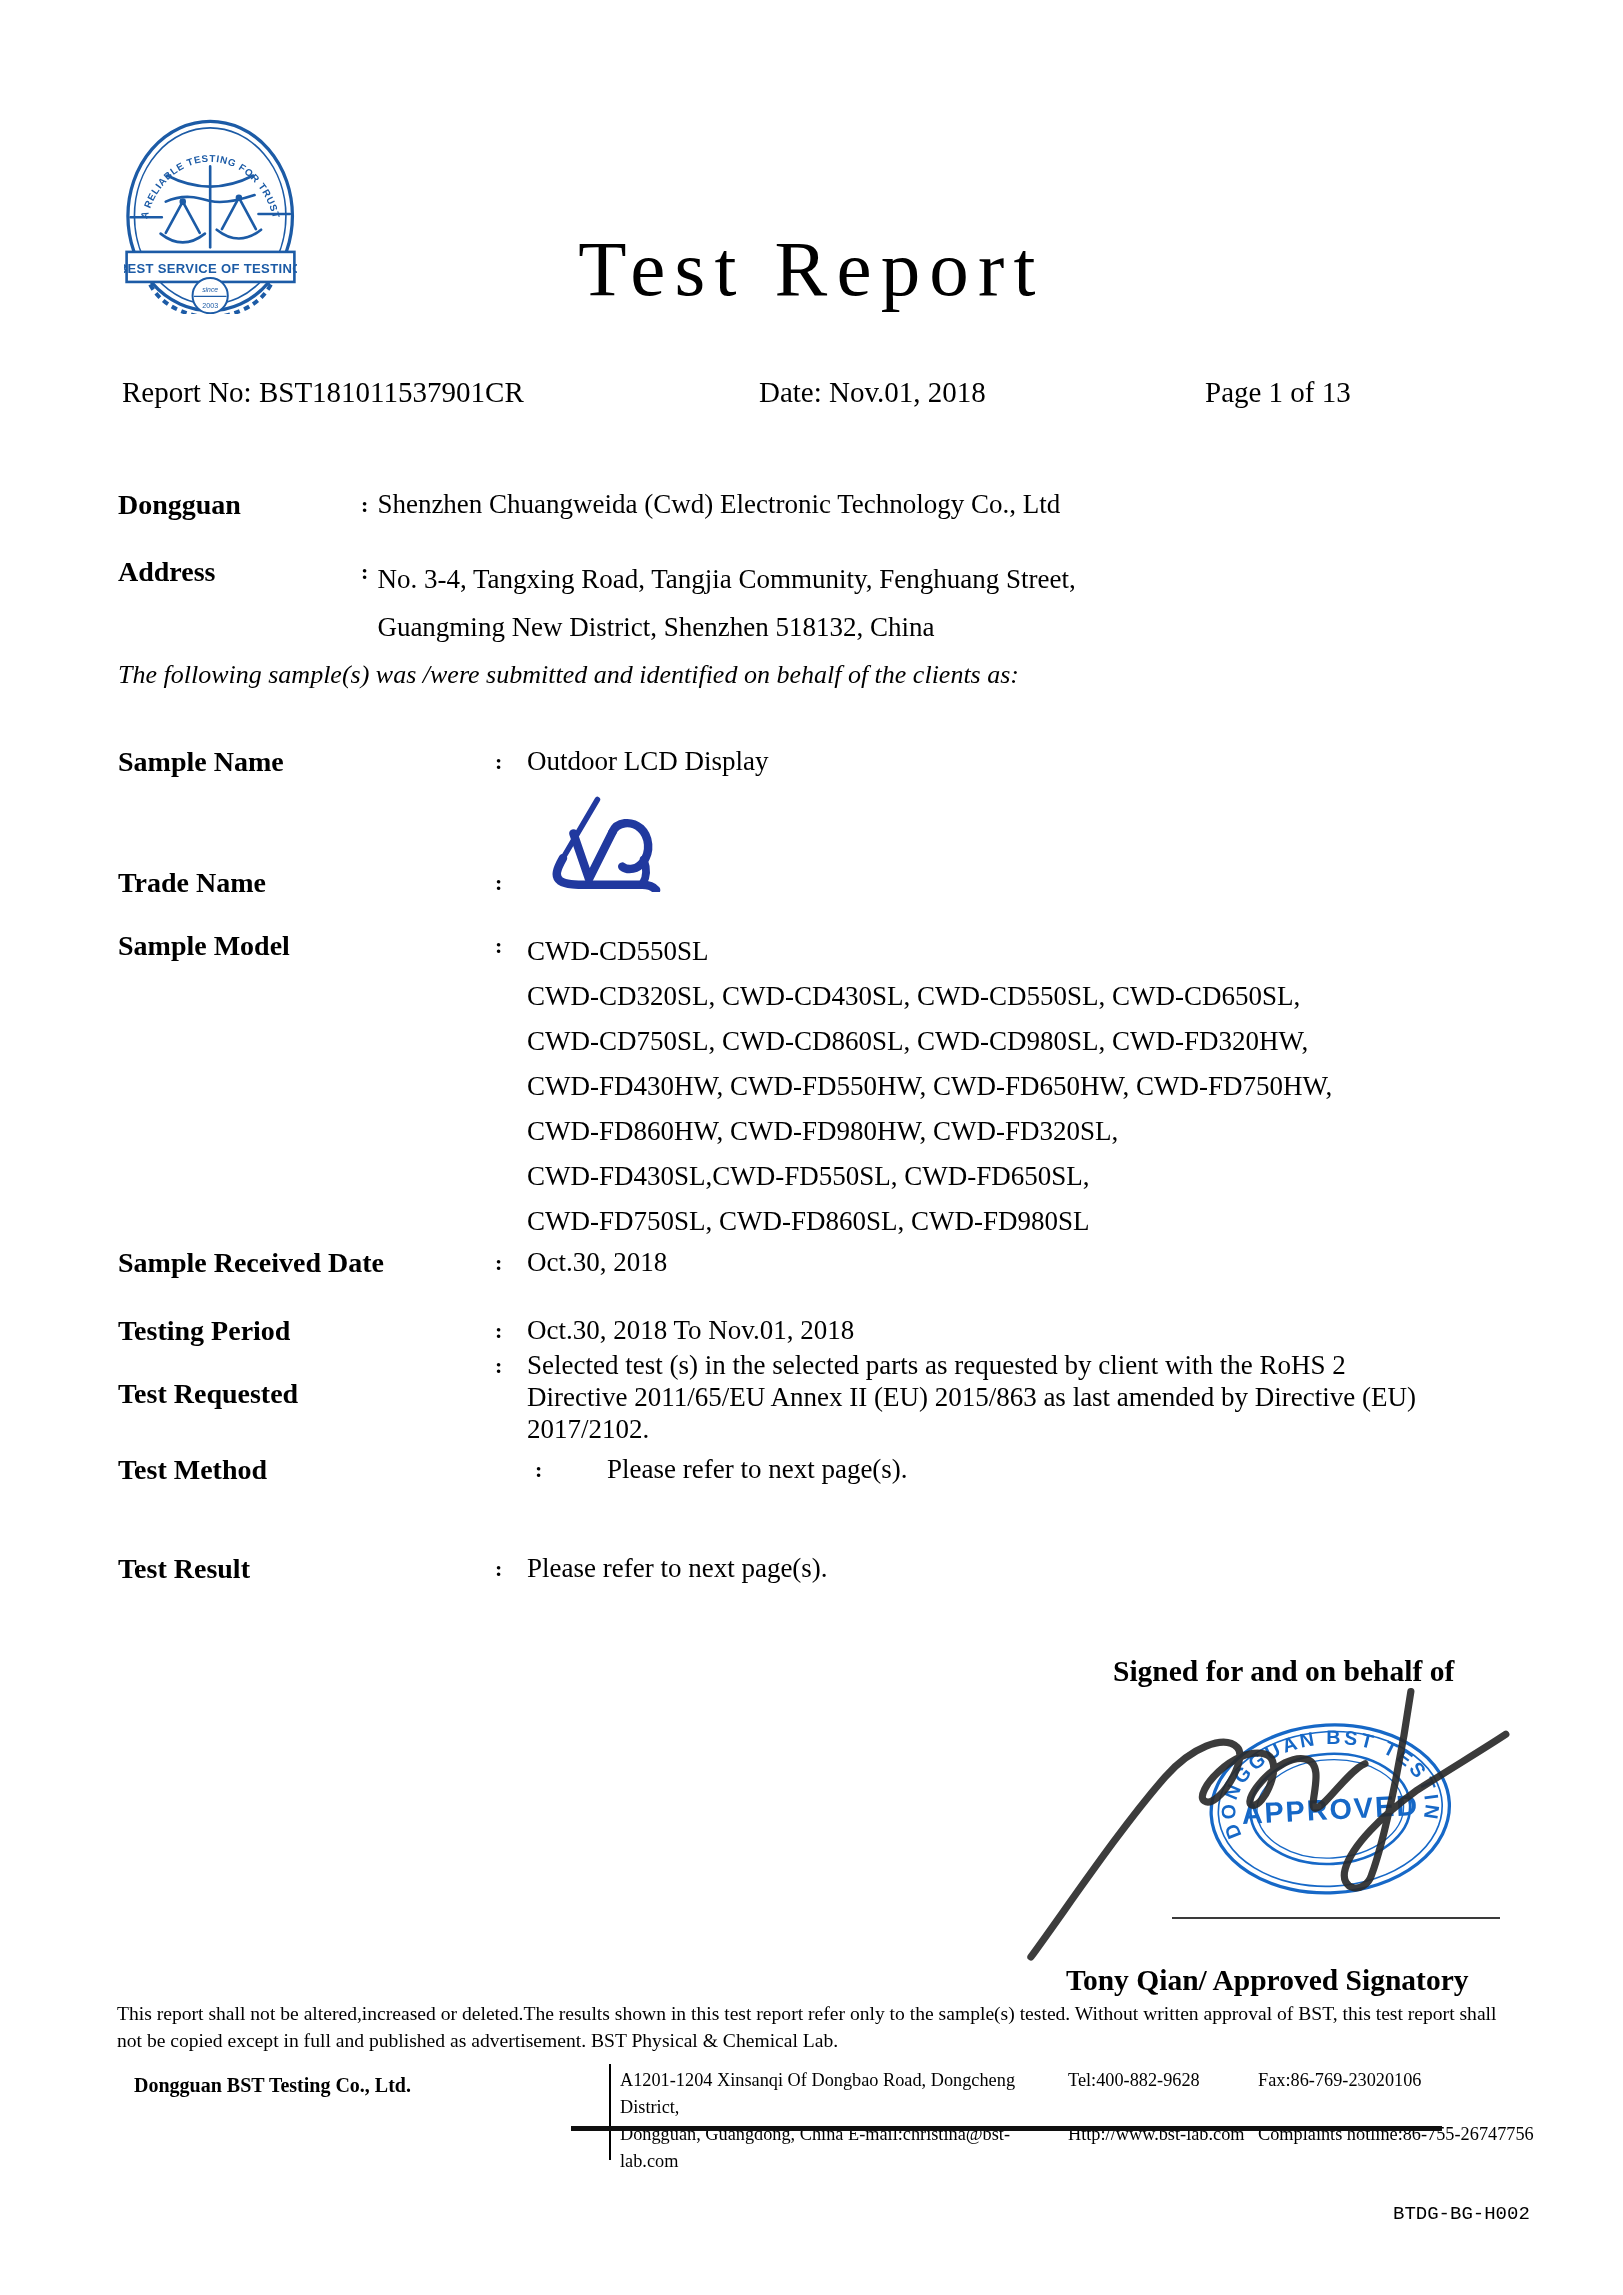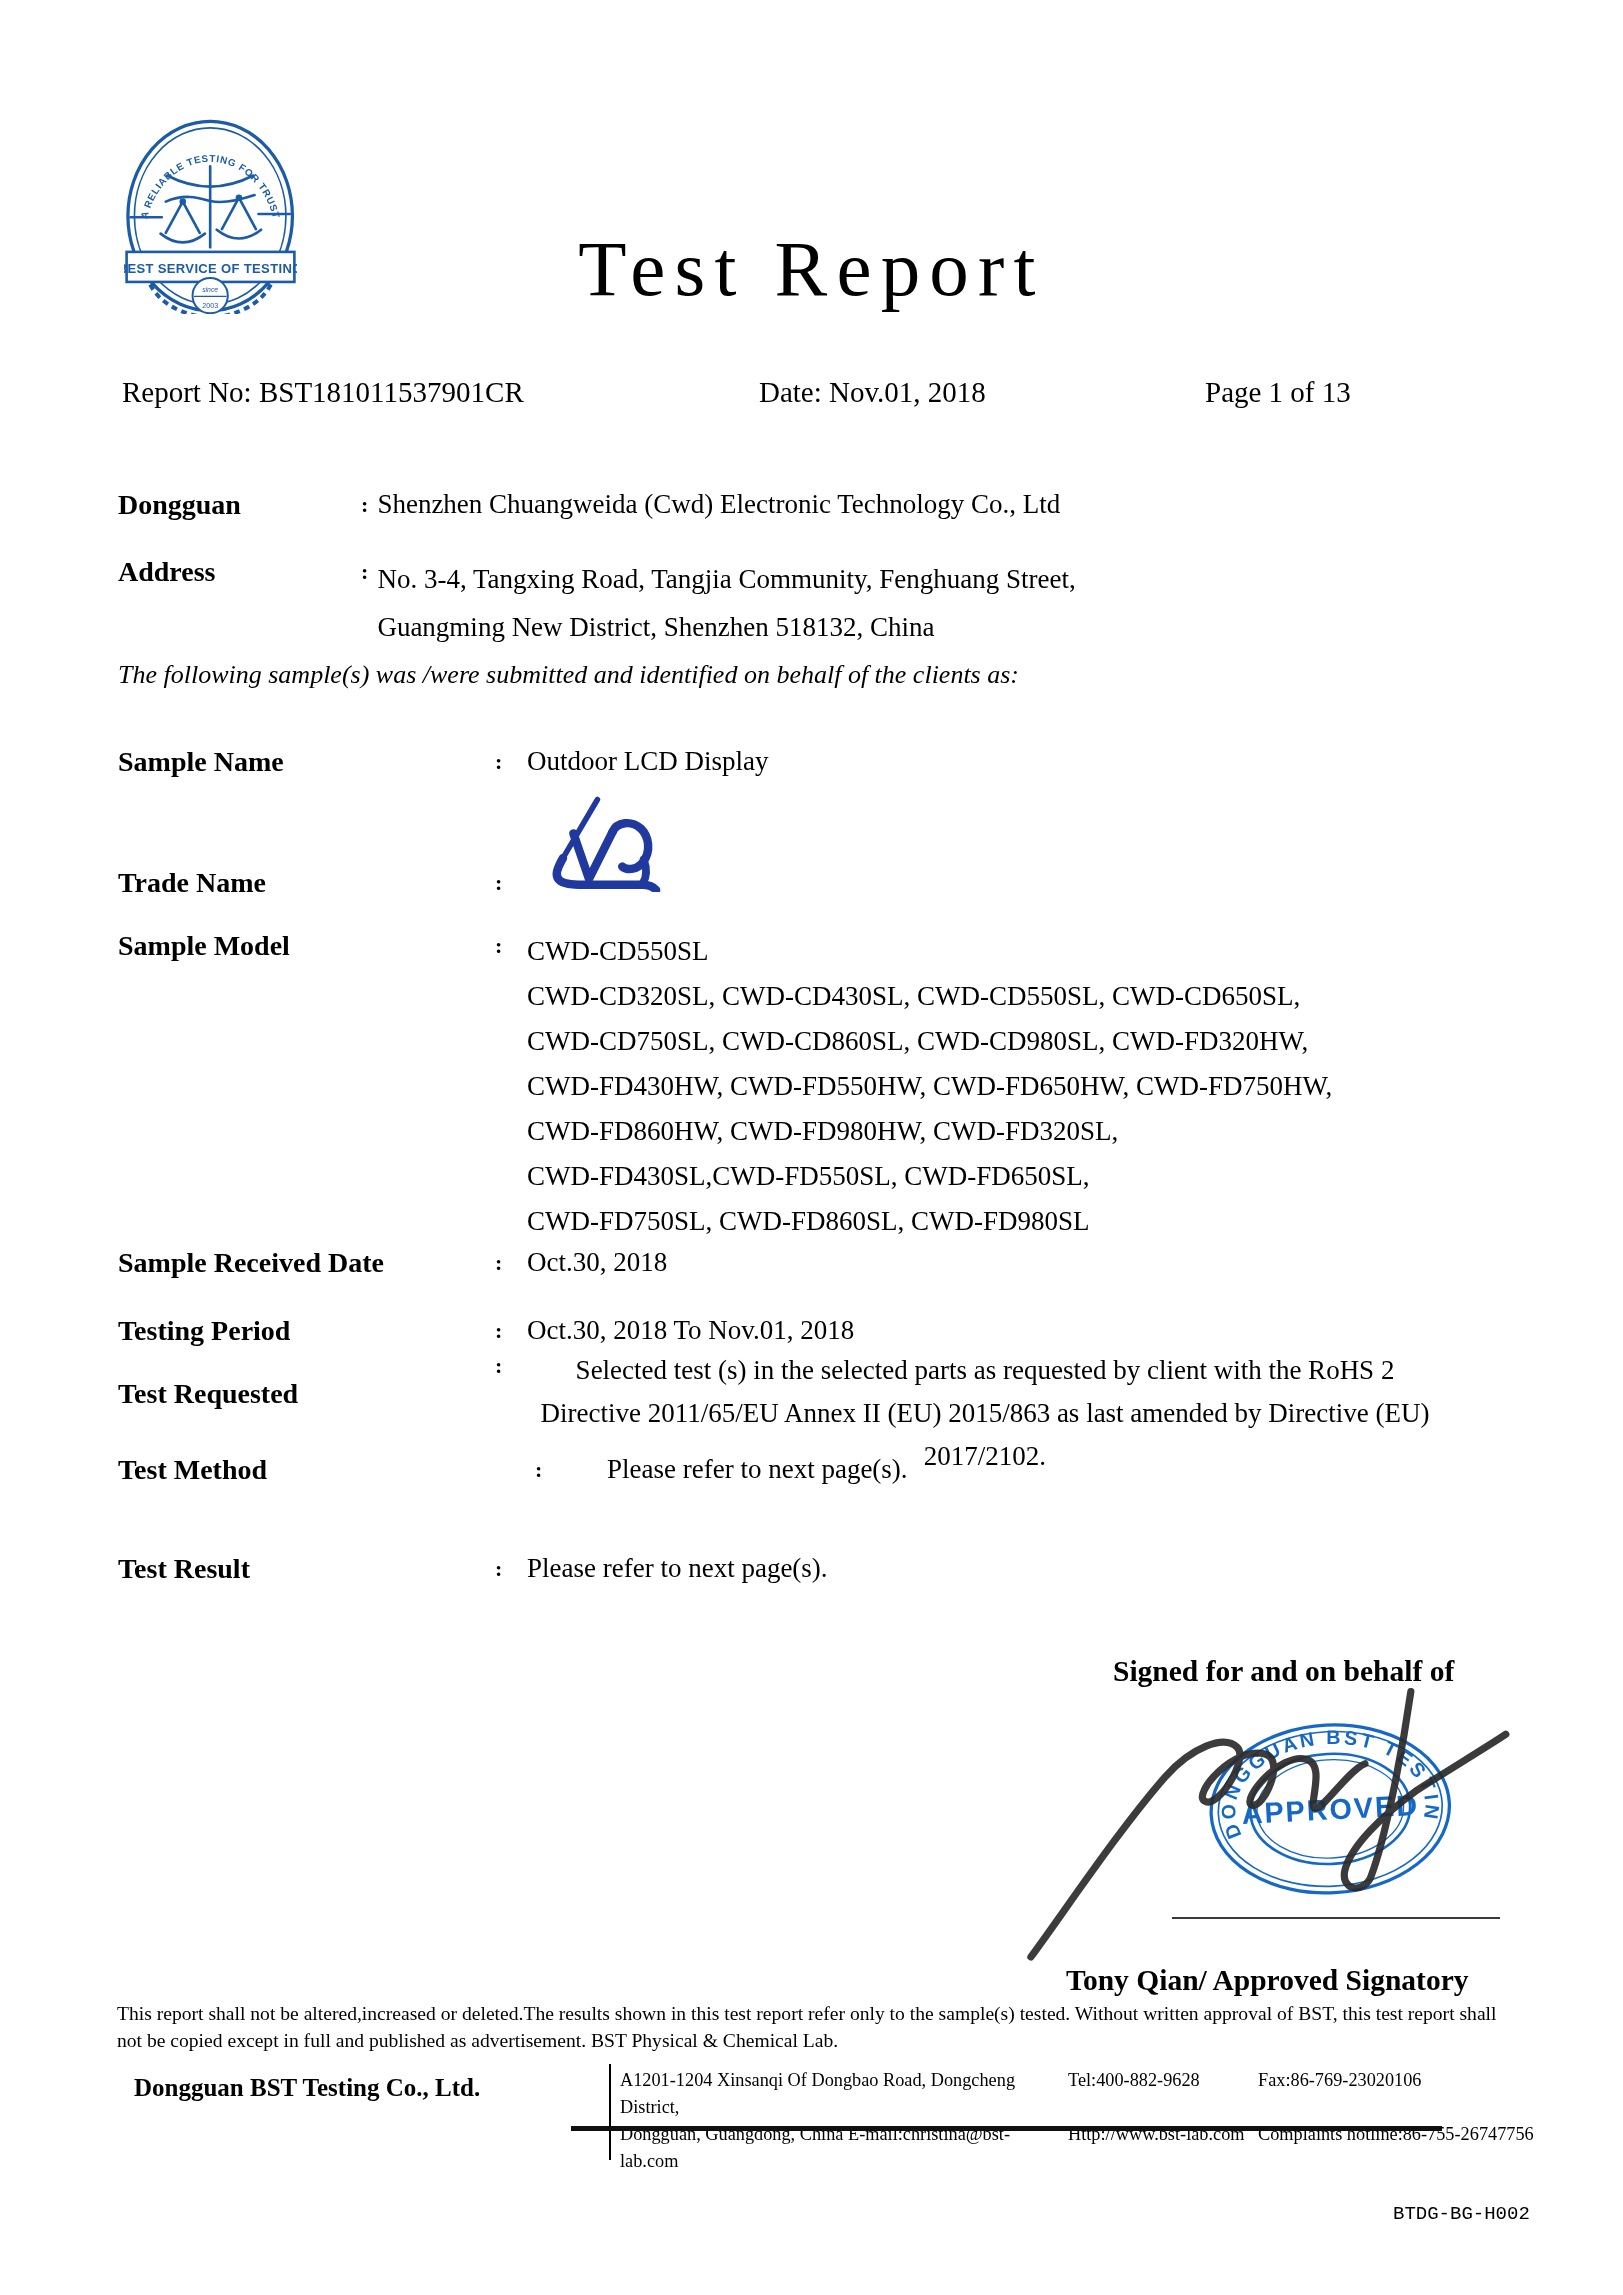--- a/index.html
+++ b/index.html
@@ -28,35 +28,35 @@
   .row{position:absolute;left:118px;display:flex;align-items:flex-start;}
   .row .lbl{font-weight:bold;font-size:28px;line-height:33px;flex:0 0 auto;}
   .row-a .lbl{width:243px;}
   .row-s .lbl{width:377px;}
   .row .col{flex:0 0 16.4px;font-weight:bold;font-size:22px;line-height:33px;}
   .row-s .col{flex:0 0 32px;}
   .row .val{font-size:27px;line-height:33px;}
   .addr .val div{line-height:48px;}
   .model-lines div{line-height:45px;white-space:nowrap;}
   .req .lbl{margin-top:27.5px;}
-  .req .val{width:916px;line-height:43px;text-align:center;}
+  .req .val{width:916px;line-height:32px;}
   .intro{position:absolute;left:118px;top:660px;font-size:26px;white-space:nowrap;font-style:italic;}
 
   
   .signed-for{position:absolute;left:1113px;top:1655px;font-size:29.5px;font-weight:bold;white-space:nowrap;}
   .sig-line{position:absolute;left:1172px;top:1917px;width:328px;height:0;border-top:2.6px solid #3a3a3a;}
   .signatory{position:absolute;left:1066px;top:1964px;font-size:29.5px;font-weight:bold;white-space:nowrap;}
 
   .disclaimer{
     position:absolute;left:117px;top:2000px;width:1391px;
     font-size:19.6px;line-height:27px;
   }
 
   
-  .f-company{position:absolute;left:134px;top:2074px;font-size:25px;font-weight:bold;white-space:nowrap;}
+  .f-company{position:absolute;left:134px;top:2074px;font-size:20px;font-weight:bold;white-space:nowrap;}
   .f-divider{position:absolute;left:609px;top:2064px;width:2px;height:96px;background:#000;}
   .f-info{position:absolute;left:620px;top:2067px;font-size:18.3px;line-height:27px;}
   .f-info .f-row{display:flex;justify-content:center;}
   .f-c1{width:448px;}
   .f-c2{width:190px;}
   .f-c3{width:301px;}
   .f-thick{position:absolute;left:571px;top:2126px;width:871px;height:4.6px;background:#101010;}
   .doc-code{
     position:absolute;left:1393px;top:2203px;
     font-family:Liberation Mono, monospace;

